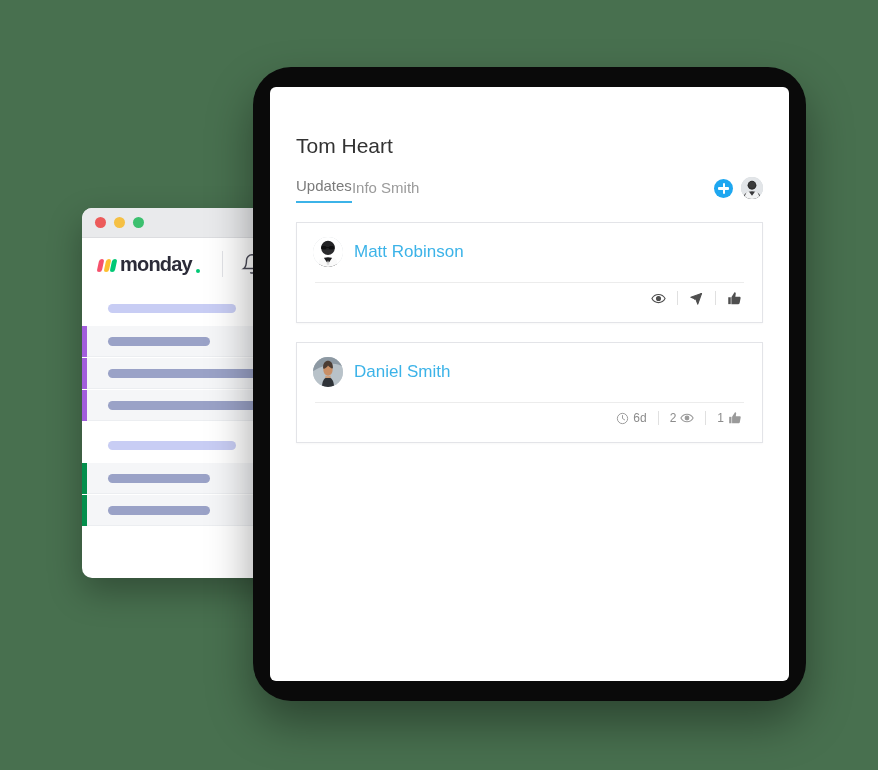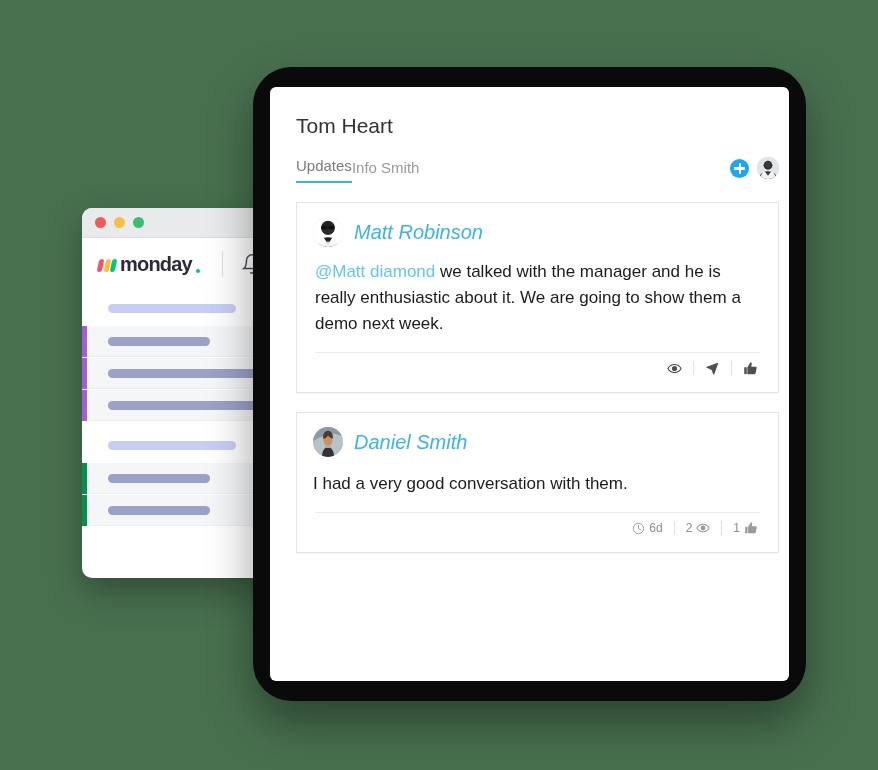--- a/index.html
+++ b/index.html
@@ -146,21 +146,21 @@
     position: absolute;
     left: 17px;
     top: 20px;
     width: 519px;
     height: 594px;
     background: #ffffff;
     border-radius: 6px;
     overflow: hidden;
   }
 
-  .screen-inner { padding: 27px 10px 0 26px; }
+  .screen-inner { padding: 27px 26px 0 26px; margin-top: 20px; }
 
   .page-title {
     font-size: 21px;
     color: #333333;
     margin-bottom: 19px;
   }
 
   .tabs {
     display: flex;
     align-items: flex-end;
@@ -233,24 +233,23 @@
     box-shadow: 0 1px 2px rgba(0,0,0,0.03);
   }
   .card-head {
     display: flex;
     align-items: center;
     gap: 11px;
     margin-bottom: 12px;
   }
   .av-card { width: 30px; height: 30px; }
   .author {
-    font-size: 20px;
+    font-size: 17px;
     color: #3cb3e8;
     cursor: pointer;
-    font-style: italic;
   }
   .card-body {
     font-size: 17px;
     line-height: 26px;
     color: #1c1c1c;
     padding: 0 2px 0 2px;
   }
   .mention { color: #61c6f4; cursor: pointer; }
 
   .card-divider {
@@ -384,23 +383,20 @@
               <circle cx="20" cy="15" r="9" fill="#2b2b2d"></circle>
               <path d="M11 14a9 9 0 0 1 18 0c0 2-1 3-2 3H13c-1 0-2-1-2-3z" fill="#232325"></path>
               <rect x="11" y="12" width="7" height="4.4" rx="2" fill="#0f0f10"></rect>
               <rect x="21" y="12" width="7" height="4.4" rx="2" fill="#0f0f10"></rect>
               <rect x="17.6" y="13.4" width="4" height="1.3" fill="#0f0f10"></rect>
               <path d="M18 36l2-5 2 5-2 2z" fill="#dcdcdc"></path>
             </svg>
           </span>
           <span class="author">Matt Robinson</span>
         </div>
-        <div class="card-body">
-          <span class="mention">@Matt diamond</span><span> we talked with the manager and he is really enthusiastic about it. We are going to show them a demo next week.</span>
-        </div>
         <div class="card-divider"></div>
         <div class="card-foot">
           <span class="foot-item">
             <svg class="foot-icon" width="15" height="15" viewBox="0 0 24 24" fill="none" stroke="#4f4f4f" stroke-width="1.8">
               <path d="M1.5 12S5 5.5 12 5.5 22.5 12 22.5 12 19 18.5 12 18.5 1.5 12 1.5 12z"></path>
               <circle cx="12" cy="12" r="3.2" fill="#4f4f4f"></circle>
             </svg>
           </span>
           <span class="vsep"></span>
           <span class="foot-item">
@@ -426,23 +422,20 @@
               <rect width="40" height="40" fill="#b8c2c9"></rect>
               <path d="M0 0h40v13c-6-4-14-5-20-3S4 16 0 19z" fill="#8d99a3"></path>
               <path d="M12 40c0-8 3-13 8-13s8 5 8 13z" fill="#2f3338"></path>
               <ellipse cx="20" cy="17" rx="6.2" ry="8" fill="#c98f66"></ellipse>
               <path d="M13.4 14c0-6 3-9 6.6-9s6.6 3 6.6 9c0 1-.6 1.6-1.4 1.2-1.6-.8-3.6-2-5.2-4-1.2 2.2-3.4 3.6-5 4.4-.8.4-1.6-.2-1.6-1.6z" fill="#4b3c33"></path>
               <path d="M16.8 24.5c1 1.5 5.4 1.5 6.4 0l.4 3.5h-7.2z" fill="#cf9a72"></path>
             </svg>
           </span>
           <span class="author">Daniel Smith</span>
         </div>
-        <div class="card-body">
-          <span>I had a very good conversation with them.</span>
-        </div>
         <div class="card-divider"></div>
         <div class="card-foot">
           <span class="foot-item">
             <svg class="foot-icon" width="13" height="13" viewBox="0 0 24 24" fill="none" stroke="#9a9a9a" stroke-width="1.8">
               <circle cx="12" cy="12" r="9.5"></circle>
               <path d="M12 6.5V12l4 2.5" stroke-linecap="round"></path>
             </svg>
             <span>6d</span>
           </span>
           <span class="vsep"></span>

